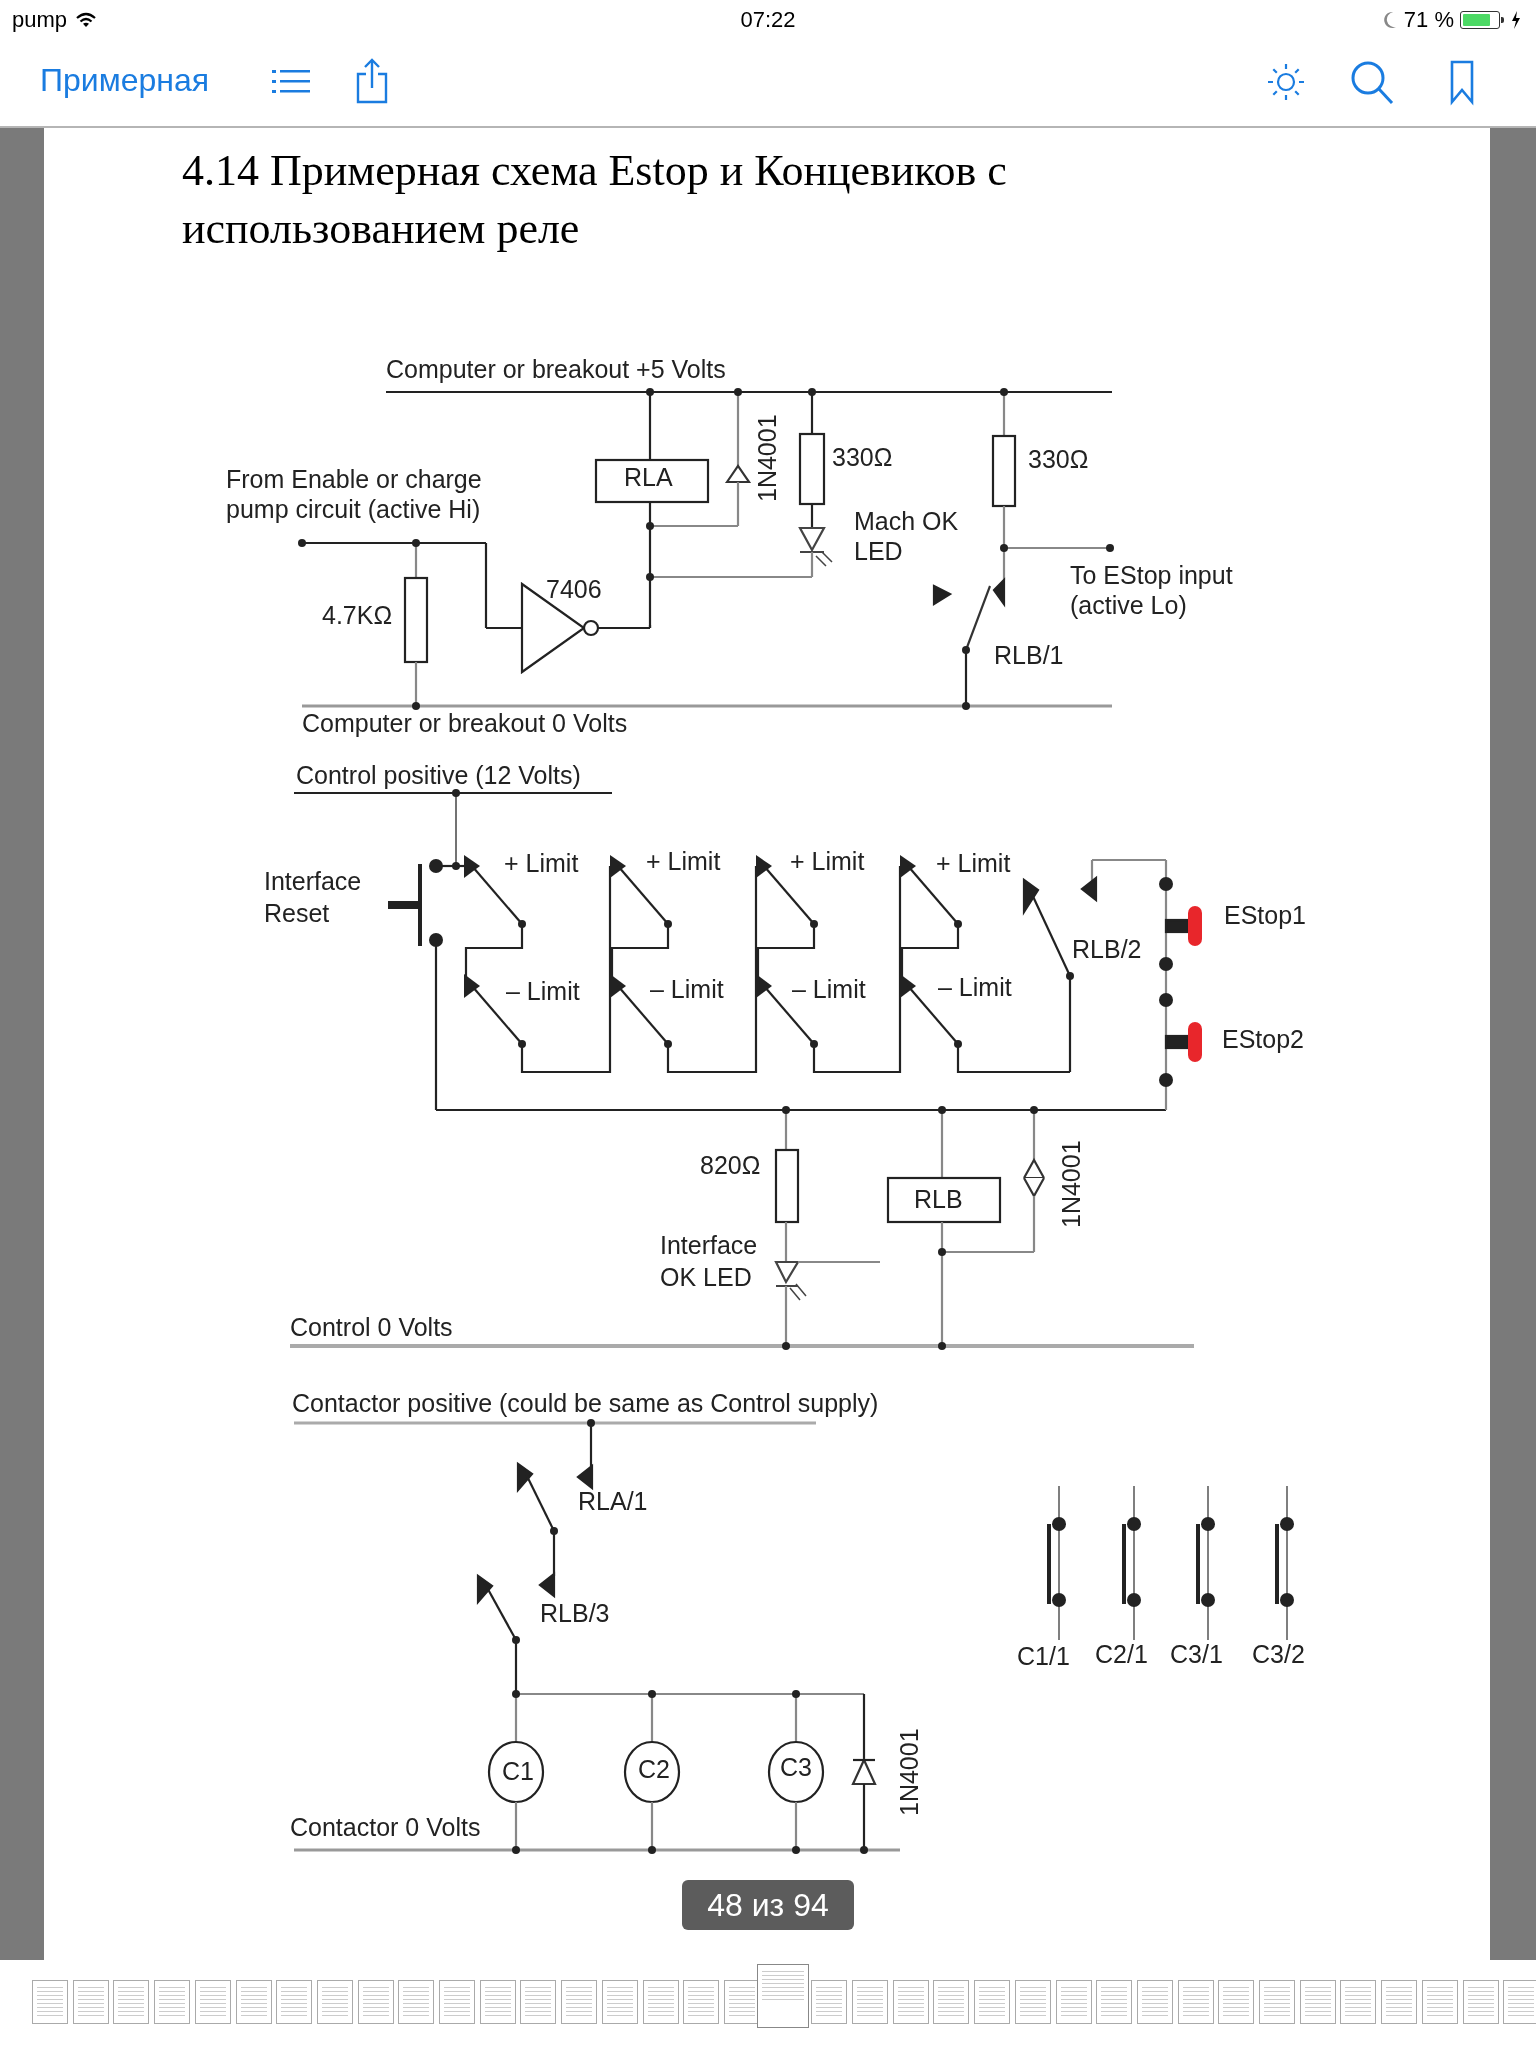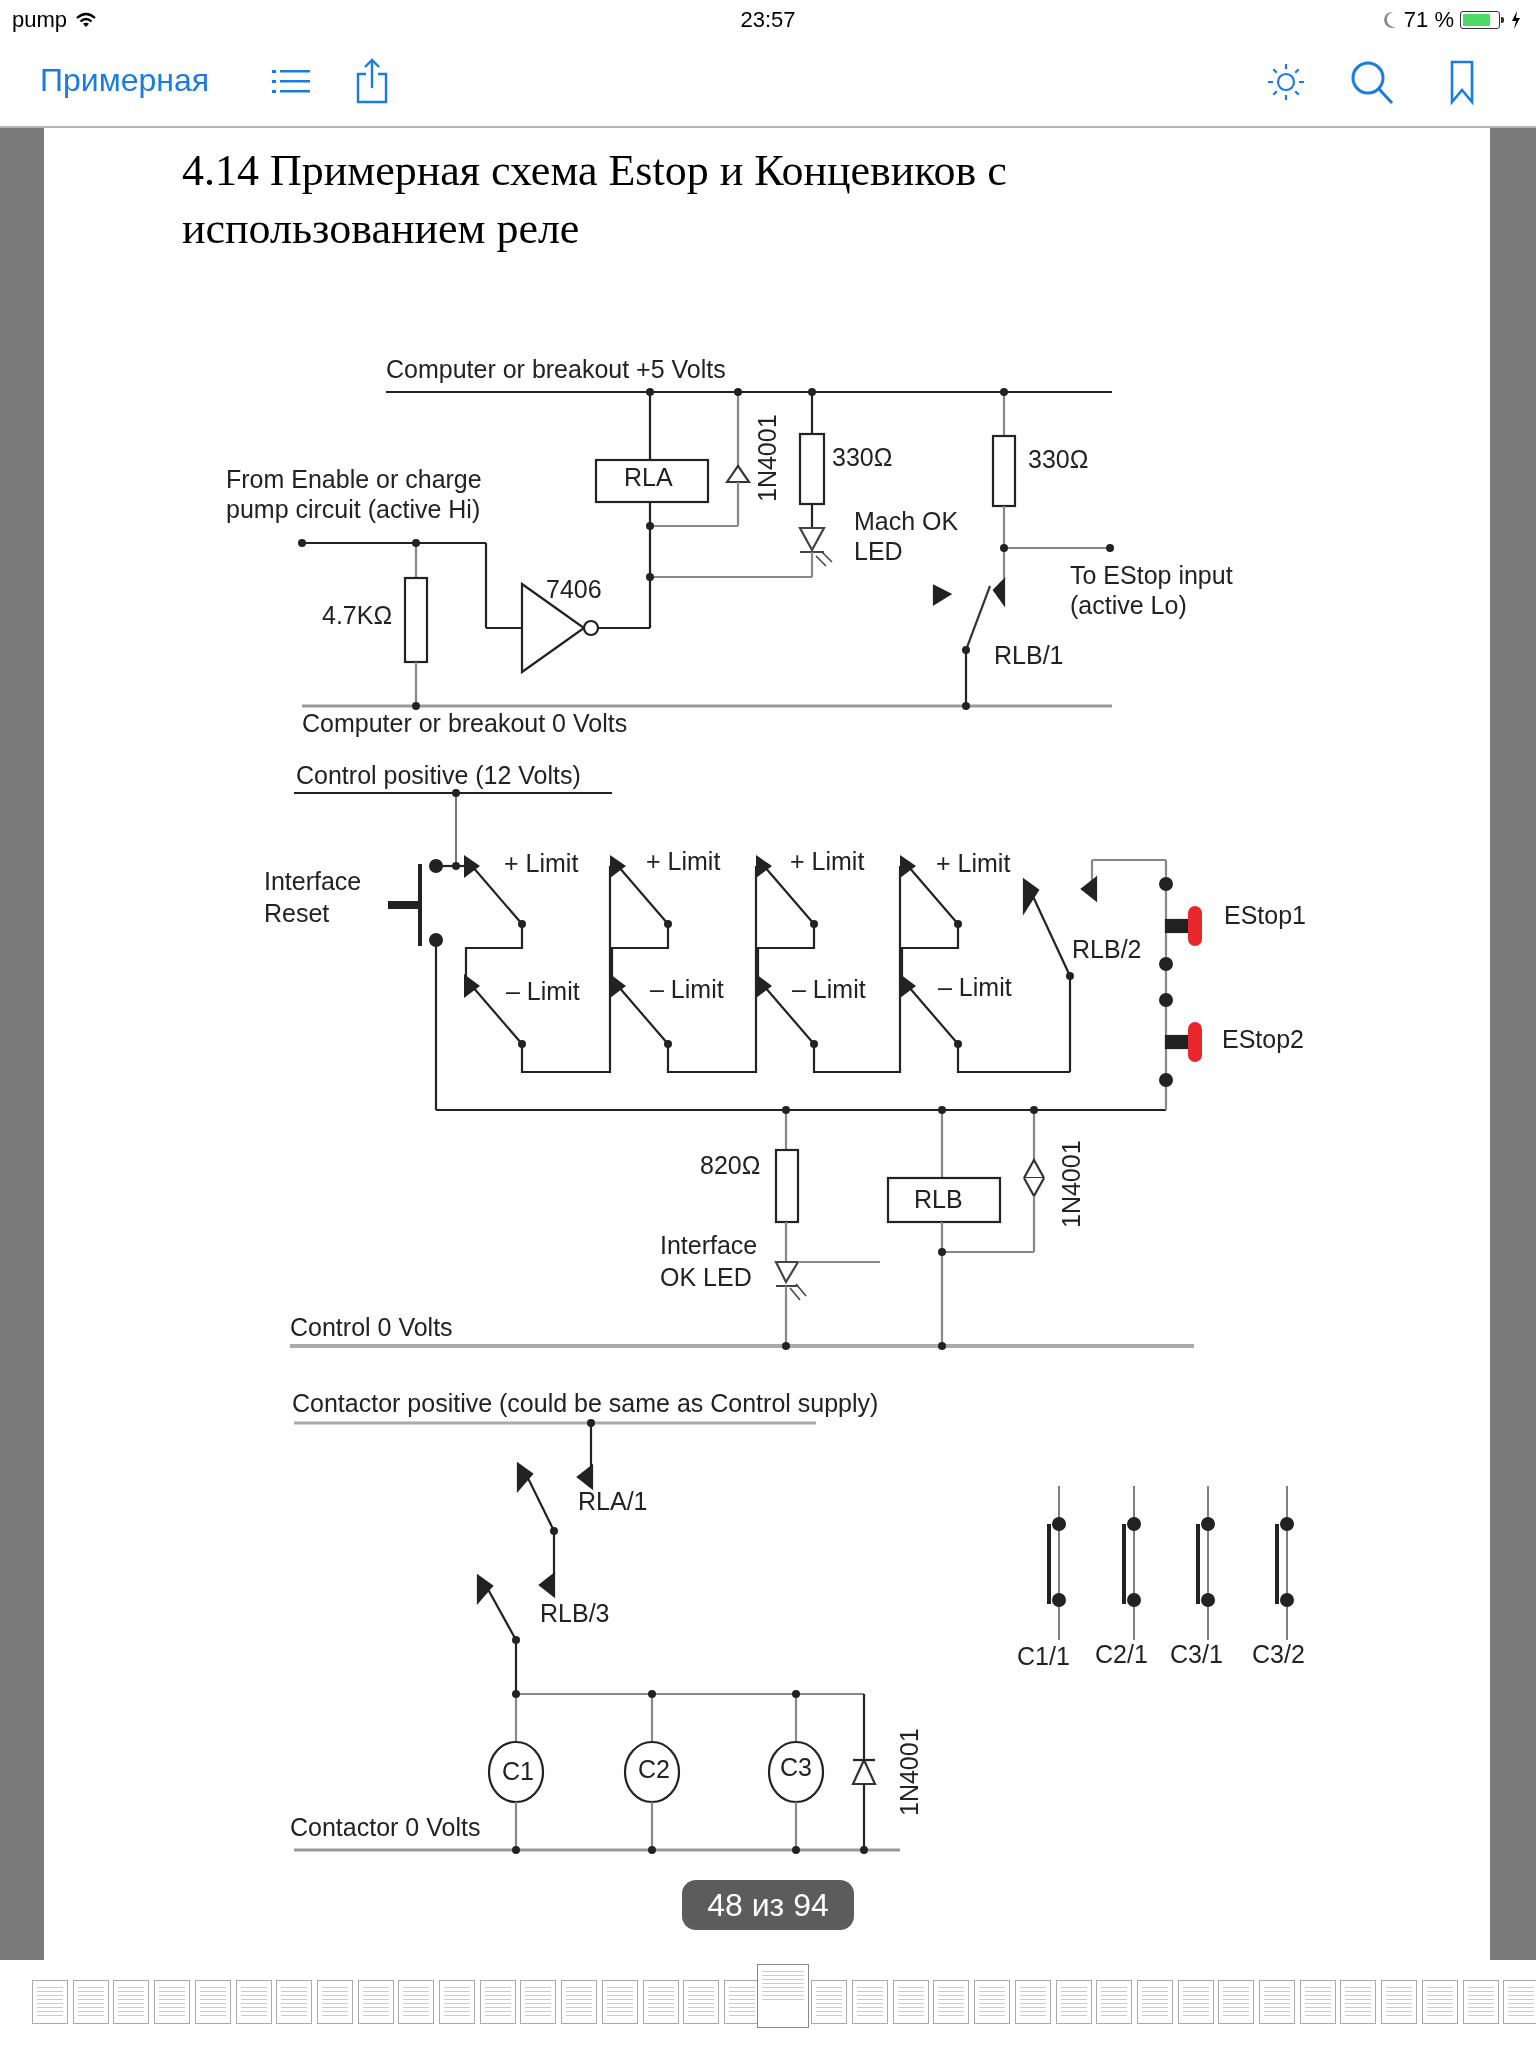--- a/index.html
+++ b/index.html
@@ -11,40 +11,40 @@
   .battery { width:40px; height:18px; border:1.5px solid #333; border-radius:3px; position:relative; box-sizing:border-box; }
   .battery .fill { position:absolute; left:2px; top:2px; bottom:2px; width:71%; background:#4cd964; border-radius:1px; }
   .battery::after { content:""; position:absolute; right:-5px; top:5px; width:3px; height:6px; background:#333; border-radius:0 2px 2px 0; }
   .nav-bar { position:absolute; left:0; top:40px; width:1536px; height:88px; background:#fff; border-bottom:2px solid #b5b5b5; box-sizing:border-box; }
   .nav-link { position:absolute; left:40px; top:22px; font-size:32px; color:#1a7ce0; cursor:pointer; }
   .nav-title { position:absolute; left:0; right:0; top:24px; text-align:center; font-size:32px; color:#000; pointer-events:none; }
   .nav-icon { position:absolute; top:16px; width:52px; height:52px; cursor:pointer; }
   .viewer { position:absolute; left:0; top:128px; width:1536px; height:1832px; background:#7a7a7a; }
   .page { position:absolute; left:44px; top:0; width:1446px; height:1832px; background:#fff; }
   .page-title { position:absolute; left:138px; top:14px; font-family:"Liberation Serif", serif; font-size:44px; line-height:58px; color:#000; width:1000px; }
-  .page-counter { position:absolute; left:682px; top:1880px; width:172px; height:50px; border-radius:14px; background:#5c5c5c; color:#fff; font-size:32px; line-height:50px; text-align:center; }
+  .page-counter { position:absolute; left:682px; top:1880px; width:172px; height:50px; border-radius:6px; background:#5c5c5c; color:#fff; font-size:32px; line-height:50px; text-align:center; }
   .thumb-strip { position:absolute; left:0; top:1960px; width:1536px; height:88px; background:#fff; }
   .thumb { position:absolute; top:20px; width:36px; height:44px; background:#fff; border:1px solid #aaa; box-sizing:border-box; cursor:pointer; }
   .thumb .ln { position:absolute; left:4px; right:4px; height:1px; background:#ccc; }
   .thumb.current { top:4px; height:64px; border:1.5px solid #888; width:52px; }
   svg text { font-family:"Liberation Sans", sans-serif; }
 </style>
 </head>
 <body>
 
 <div class="status-bar">
   <div class="left">
     <span>pump</span>
     <svg width="22" height="18" viewBox="0 0 22 18">
       <path d="M2 7 Q11 -1 20 7" stroke="#000" stroke-width="2.2" fill="none"></path>
       <path d="M5.5 10.5 Q11 5.5 16.5 10.5" stroke="#000" stroke-width="2.2" fill="none"></path>
       <path d="M11 16 L8 12.8 Q11 10.5 14 12.8 Z" fill="#000"></path>
     </svg>
   </div>
-  <div class="center">23:57</div>
+  <div class="center">07:22</div>
   <div class="right">
     <svg width="16" height="20" viewBox="0 0 16 20">
       <path d="M11 2 A8 8 0 1 0 14 17 A7 7 0 0 1 11 2 Z" fill="#888"></path>
     </svg>
     <span>71 %</span>
     <div class="battery">
         <div class="fill"></div>
       </div>
     <svg width="12" height="20" viewBox="0 0 12 20" style="margin-left:4px">
       <path d="M7 1 L2 11 L6 11 L4 19 L10 8 L6 8 Z" fill="#000"></path>

